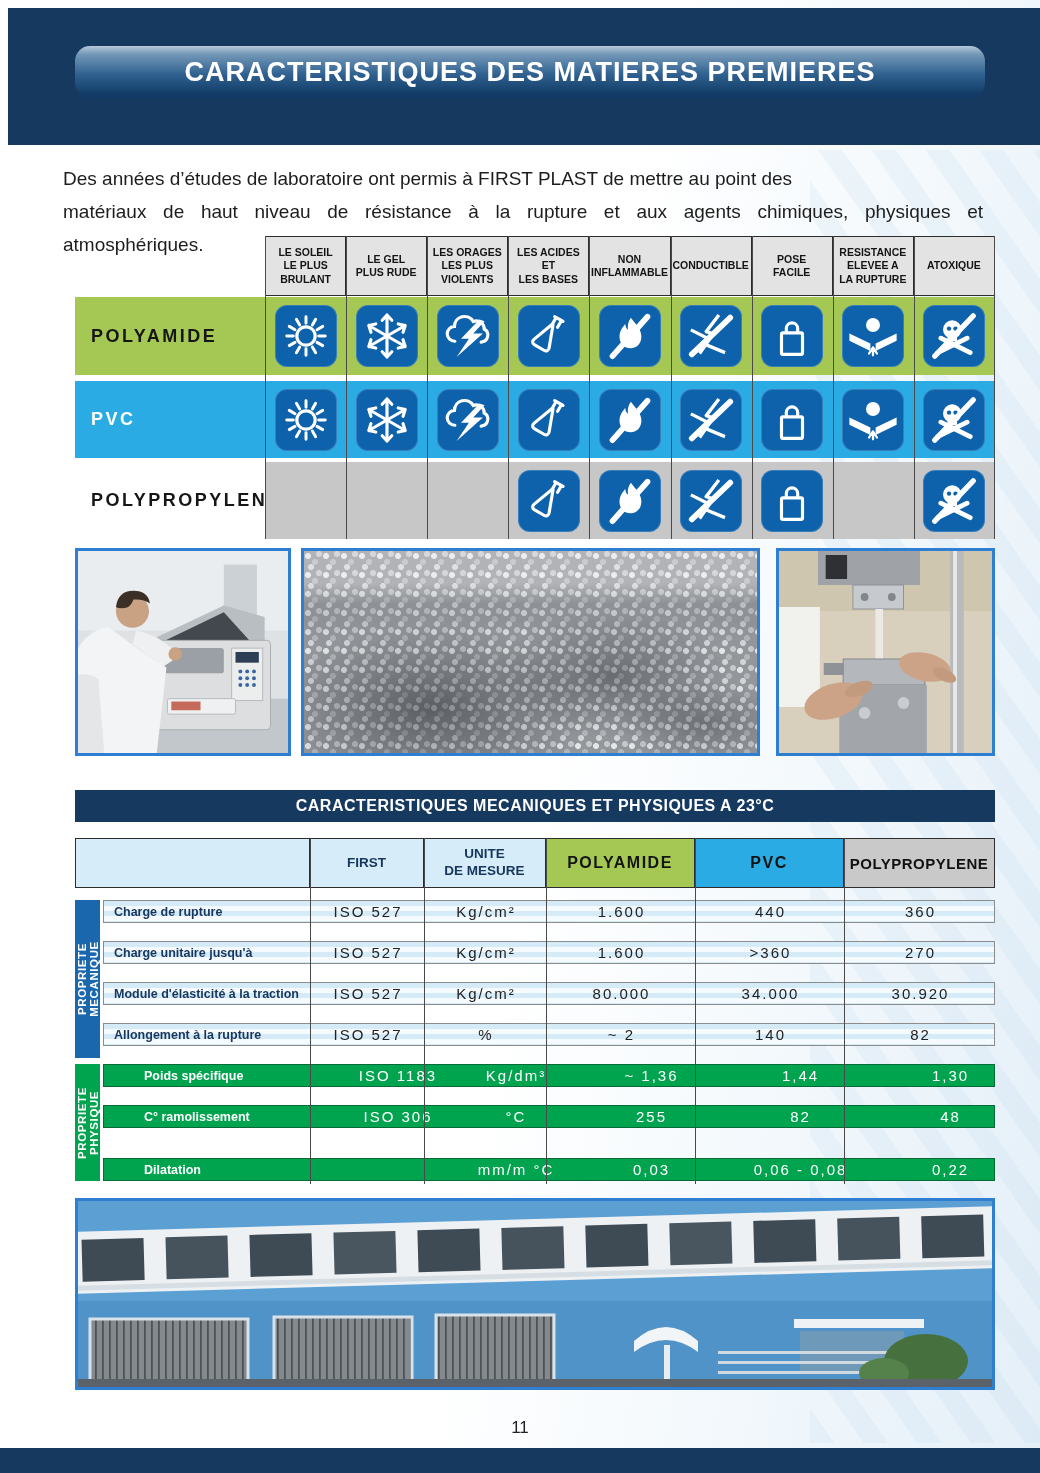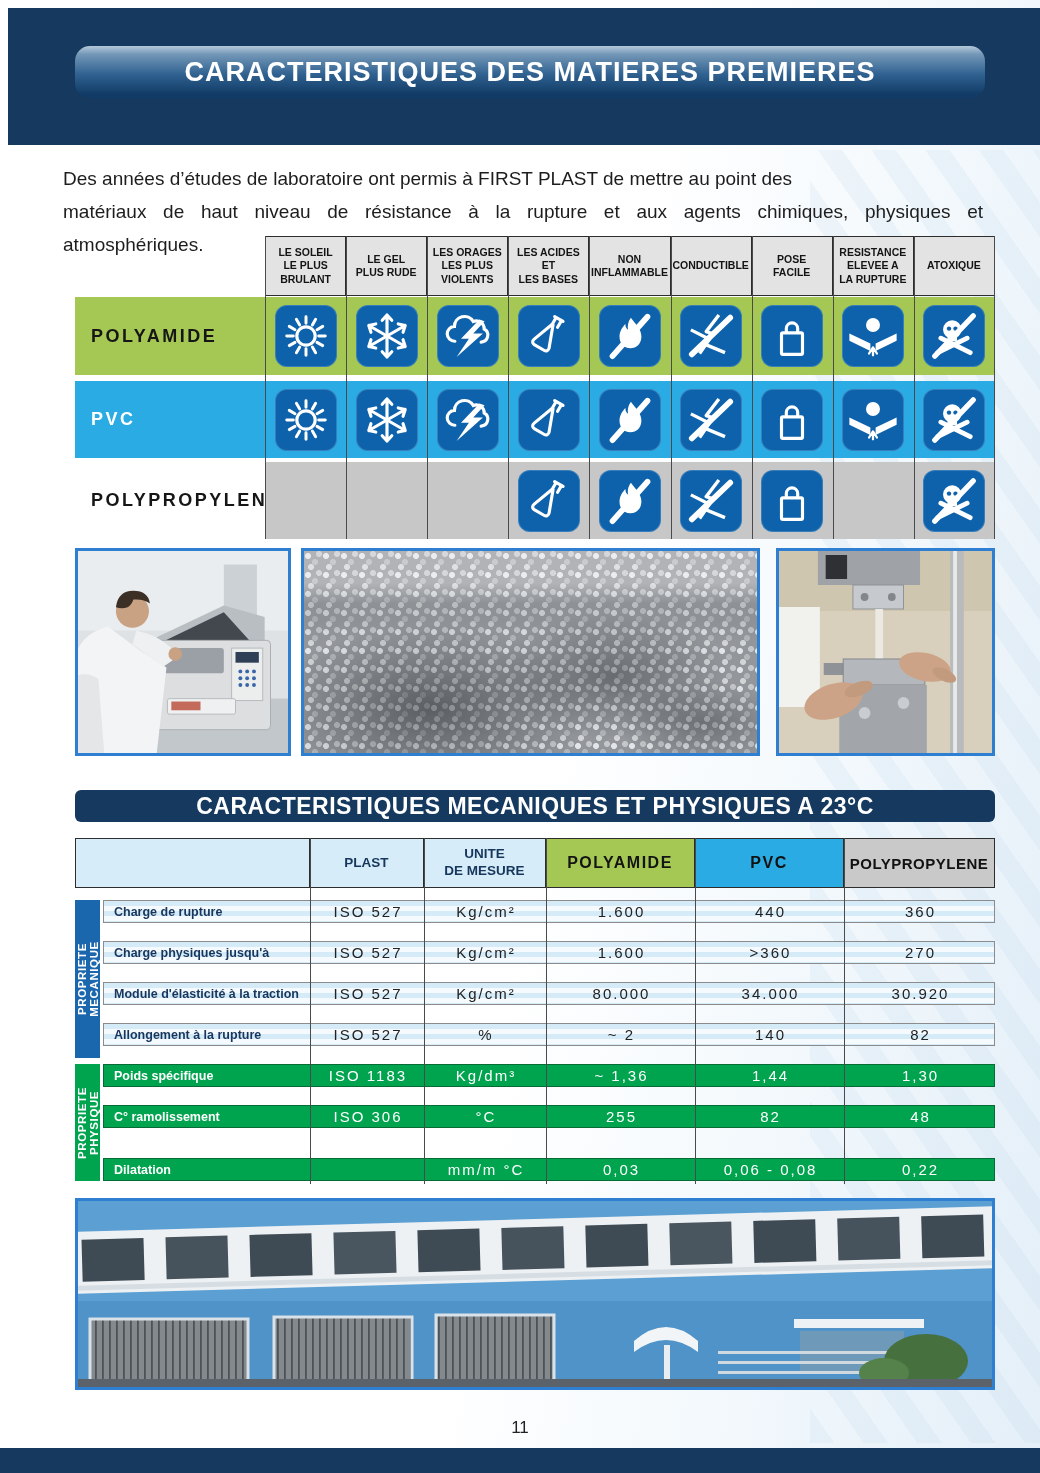--- a/index.html
+++ b/index.html
@@ -62,35 +62,35 @@
       background:
         radial-gradient(230px 120px at 28% 78%, rgba(35,40,46,.5), rgba(0,0,0,0) 70%),
         radial-gradient(170px 90px at 68% 62%, rgba(35,40,46,.38), rgba(0,0,0,0) 70%),
         radial-gradient(120px 60px at 88% 85%, rgba(35,40,46,.34), rgba(0,0,0,0) 70%),
         linear-gradient(180deg, rgba(255,255,255,.28) 0 16%, rgba(130,135,140,.30) 26% 34%, rgba(0,0,0,0) 46%); }
   #photo-test { left:776px; top:548px; width:219px; height:208px; }
 
   
   .spec-title { position:absolute; left:75px; top:790px; width:920px; height:32px; background:#16395f;
           display:flex; align-items:center; justify-content:center; color:#fff; font-weight:bold;
-          font-size:23px; letter-spacing:.5px;border-radius:6px; }
+          font-size:16px; letter-spacing:.5px; }
   .spec { position:absolute; left:75px; top:838px; width:920px; height:346px; }
   .s-header { position:absolute; top:0; left:0; width:920px; height:50px; display:grid;
           grid-template-columns:235px 114px 122px 149px 149px 151px; }
   .s-h { border:1px solid #2d2d2d; border-left-width:0; display:flex; align-items:center; justify-content:center;
           text-align:center; font-weight:bold; }
   .s-h:first-child { border-left-width:1px; }
   .h-blank, .h-norme, .h-unite { background:#d6ecf8; color:#16365c; font-size:13.5px; line-height:1.25; }
   .h-pa { background:#a5c854; color:#141414; font-size:16px; letter-spacing:1.5px; }
   .h-pvc { background:#2aabe3; color:#111; font-size:16px; letter-spacing:1.5px; }
   .h-pp { background:#c9c9c9; color:#111; font-size:15px; letter-spacing:.5px; }
   .s-row { position:absolute; left:28px; width:892px; height:23px; display:grid;
           grid-template-columns:207px 114px 122px 149px 149px 151px; align-items:center; }
   .row-mech { background:repeating-linear-gradient(180deg,#d6ebf8 0 5px,#f4fafd 5px 10px); border:1px solid #8c8c8c; }
-  .row-phys { background:#00a44f; border:1px solid #076b36; }
+  .row-phys { background:#00a44f; border:1px solid #076b36;padding-left:30px; }
   .s-label { font-weight:bold; font-size:12.5px; padding-left:10px; color:#17365d; }
   .row-phys .s-label { color:#fff; }
   .s-val { text-align:center; font-size:15px; letter-spacing:2px; color:#222; }
   .row-phys .s-val { color:#fff; }
   .group { position:absolute; left:0; width:25px; display:flex; align-items:center; justify-content:center; overflow:hidden; }
   .g-mech { top:62px; height:158px; background:#1a67ae; }
   .g-phys { top:226px; height:117px; background:#00a44f; }
   .group span { display:block; transform:rotate(-90deg); transform-origin:center; font-weight:bold; color:#fff;
           font-size:11.5px; letter-spacing:.6px; text-align:center; line-height:12px; white-space:pre-line; width:160px; }
   .vline { position:absolute; top:0; height:346px; width:1px; background:#4a4a4a; pointer-events:none; }
@@ -433,21 +433,21 @@
     </svg>
   </div>
 
   <div class="spec-title">
     <span>CARACTERISTIQUES MECANIQUES ET PHYSIQUES A 23°C</span>
   </div>
 
   <div class="spec">
     <div class="s-header">
       <div class="s-h h-blank"></div>
-      <div class="s-h h-norme">PLAST</div>
+      <div class="s-h h-norme">FIRST</div>
       <div class="s-h h-unite pre">UNITE
 DE MESURE</div>
       <div class="s-h h-pa">POLYAMIDE</div>
       <div class="s-h h-pvc">PVC</div>
       <div class="s-h h-pp">POLYPROPYLENE</div>
     </div>
 
     <div class="group g-mech">
         <span class="pre">PROPRIETE
 MECANIQUE</span>
@@ -459,21 +459,21 @@
 
     <div class="s-row row-mech" style="top:62px">
       <div class="s-label">Charge de rupture</div>
       <div class="s-val">ISO 527</div>
       <div class="s-val">Kg/cm²</div>
       <div class="s-val">1.600</div>
       <div class="s-val">440</div>
       <div class="s-val">360</div>
     </div>
     <div class="s-row row-mech" style="top:103px">
-      <div class="s-label">Charge physiques jusqu'à</div>
+      <div class="s-label">Charge unitaire jusqu'à</div>
       <div class="s-val">ISO 527</div>
       <div class="s-val">Kg/cm²</div>
       <div class="s-val">1.600</div>
       <div class="s-val">&gt;360</div>
       <div class="s-val">270</div>
     </div>
     <div class="s-row row-mech" style="top:144px">
       <div class="s-label">Module d'élasticité à la traction</div>
       <div class="s-val">ISO 527</div>
       <div class="s-val">Kg/cm²</div>

